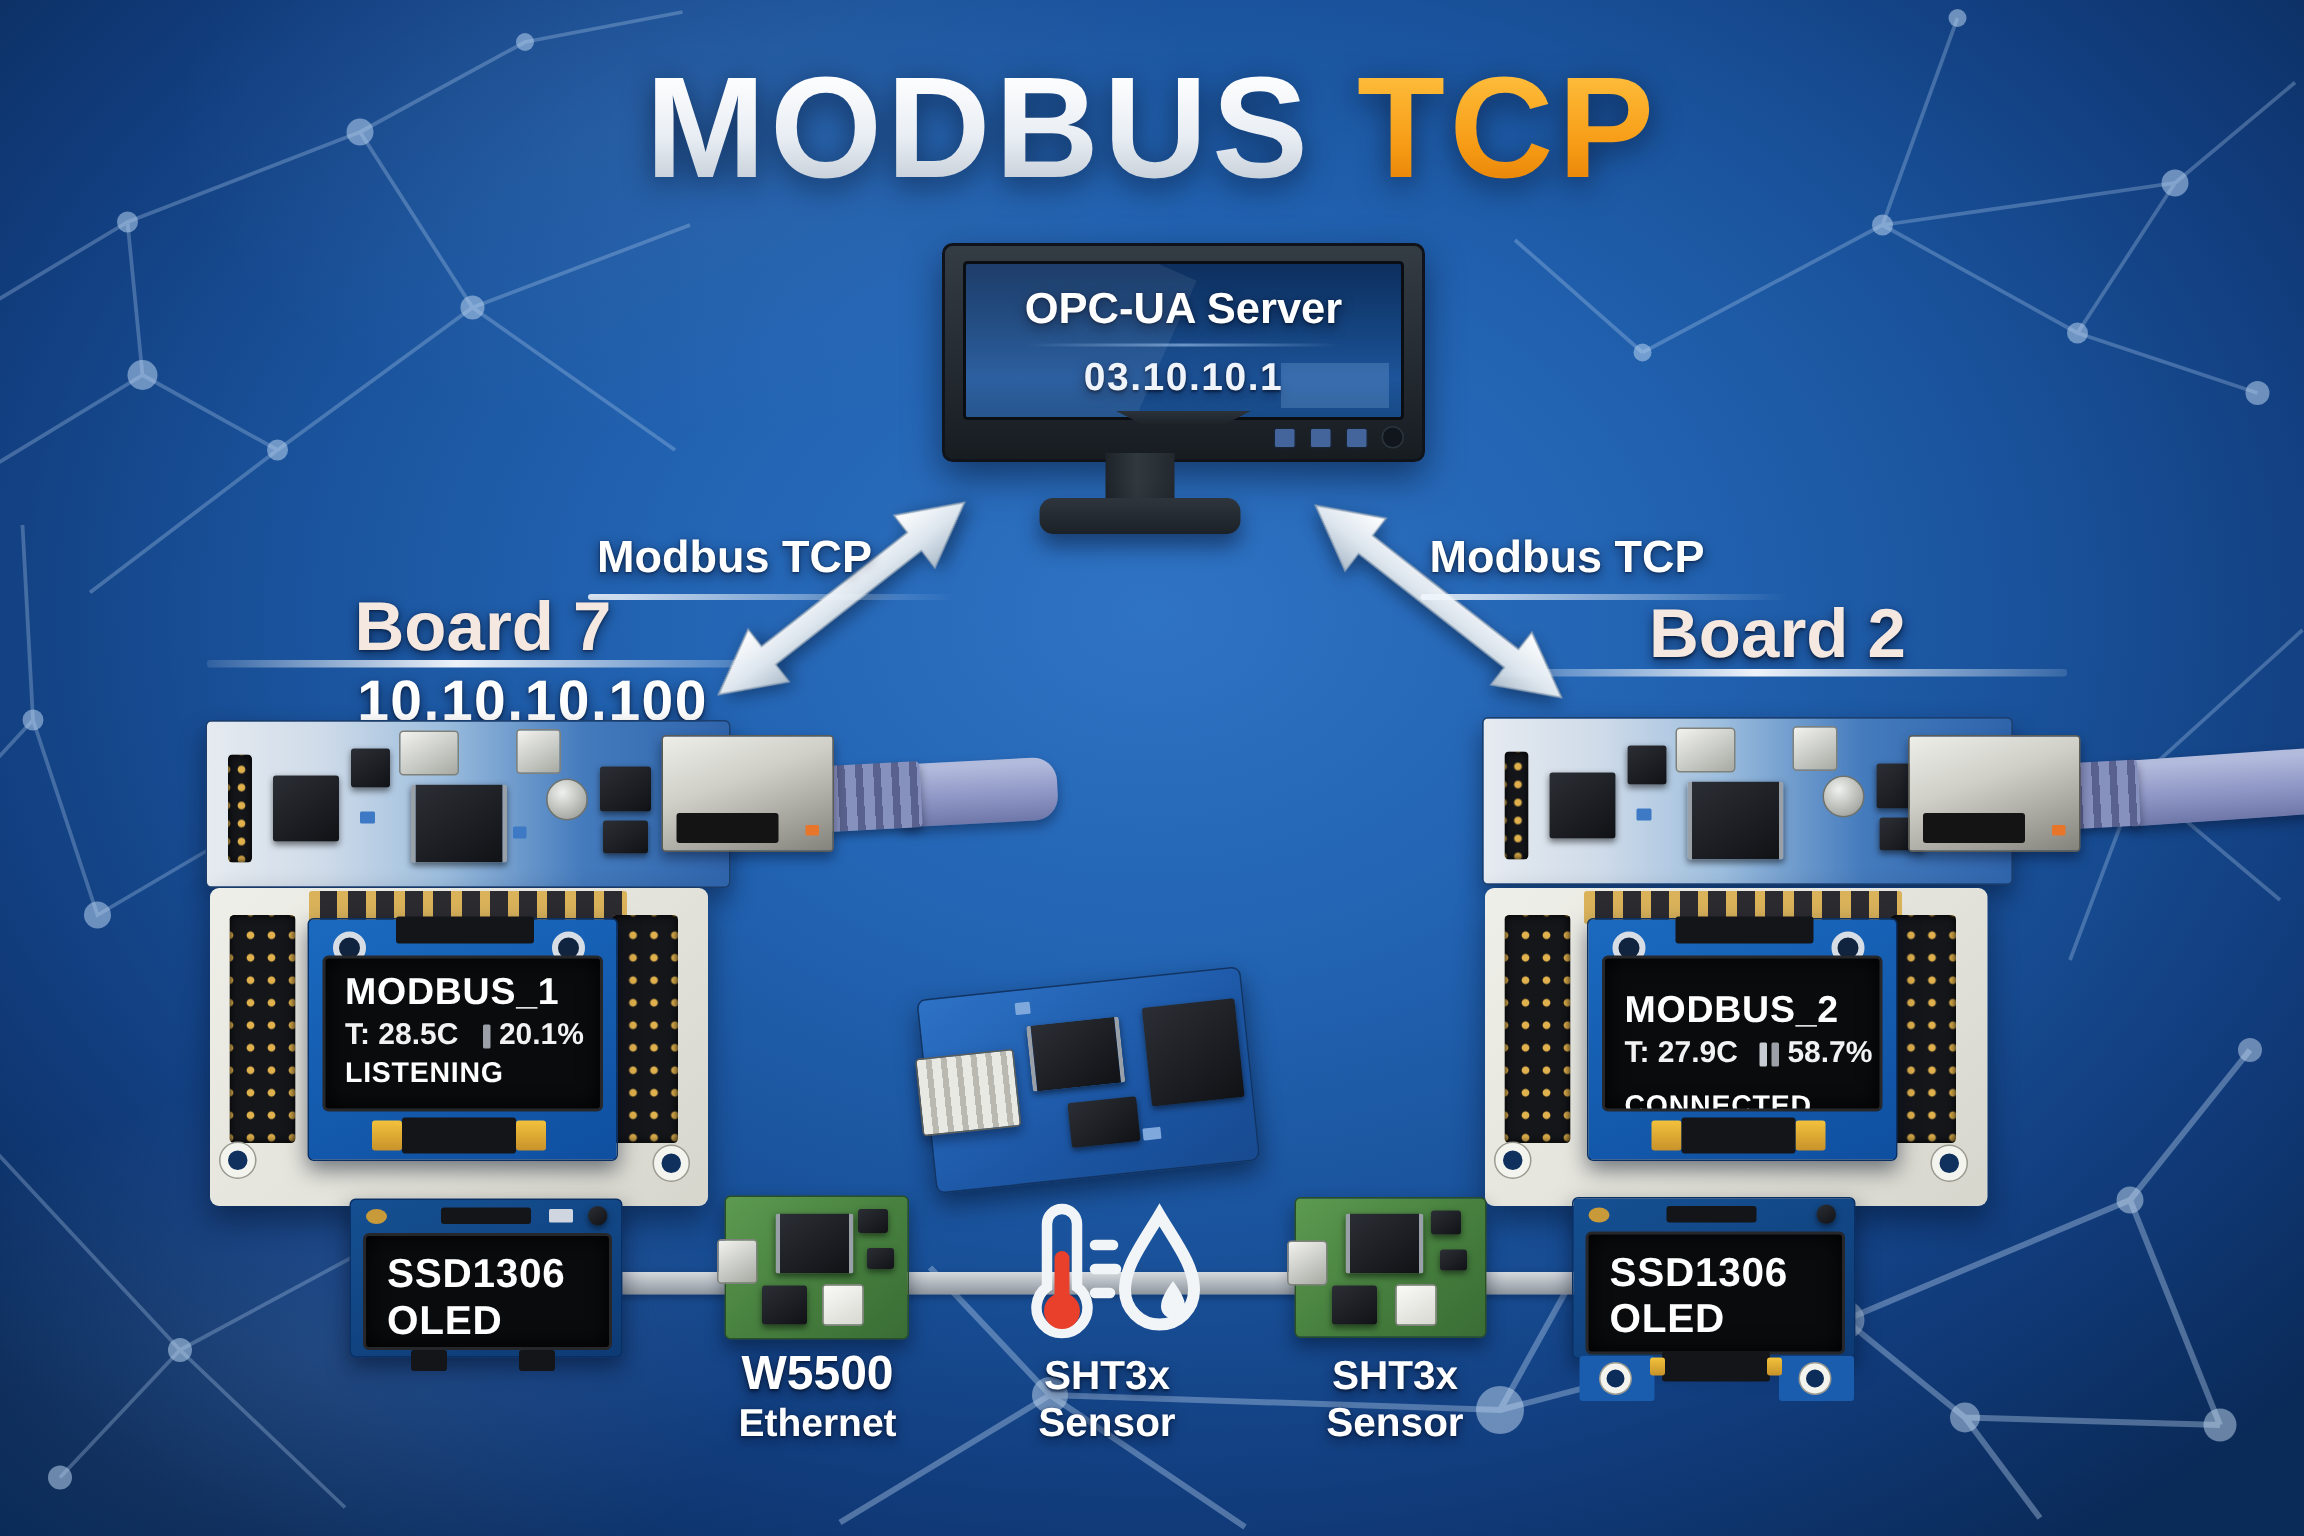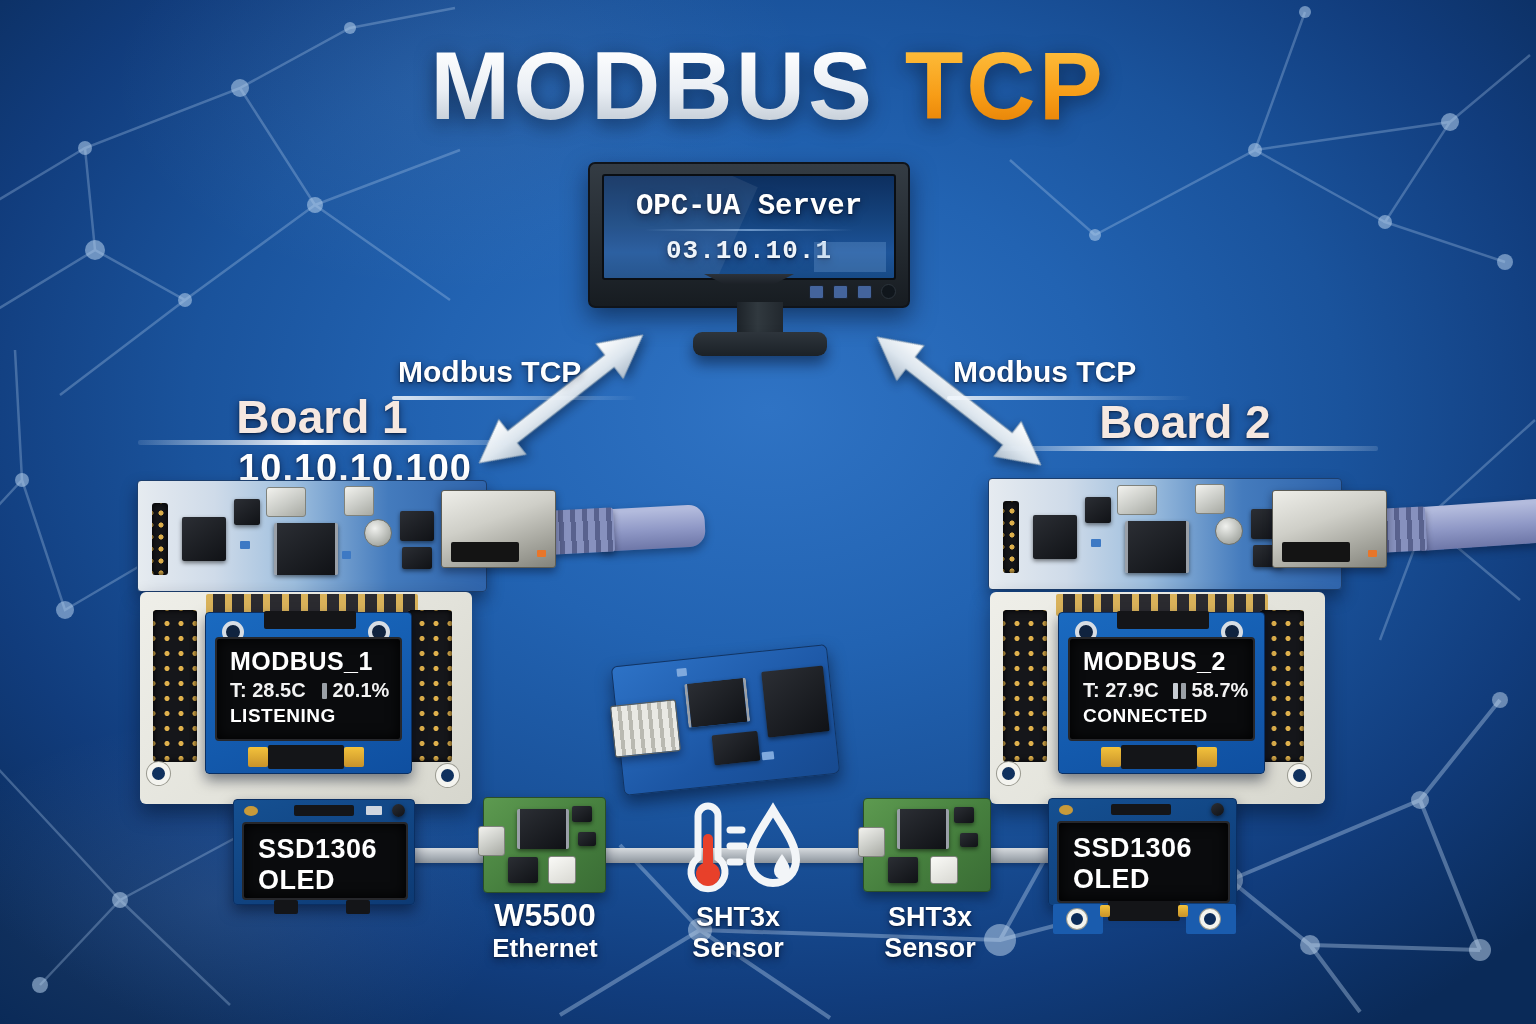--- a/index.html
+++ b/index.html
@@ -14,22 +14,22 @@
   .abs{position:absolute;}
   .sh{text-shadow:0 3px 8px rgba(0,10,30,.55),0 1px 2px rgba(0,10,30,.6);}
   
   .title{left:0;right:0;top:38px;text-align:center;font-size:96px;font-weight:800;letter-spacing:3px;line-height:1;
          filter:drop-shadow(0 5px 10px rgba(0,10,30,.55));}
   .title .w1{background:linear-gradient(180deg,#ffffff 15%,#e9eef4 55%,#b9c3ce 95%);
              -webkit-background-clip:text;background-clip:text;color:transparent;}
   .title .w2{background:linear-gradient(180deg,#ffc544 5%,#f79c16 60%,#e27c02 95%);
              -webkit-background-clip:text;background-clip:text;color:transparent;}
   
-  .bezel{left:588px;top:162px;width:318px;height:142px;background:linear-gradient(180deg,#343c44,#20262c 70%,#171c21);
-         border:2px solid #10141a;border-radius:7px;box-shadow:0 10px 24px rgba(0,10,30,.5);font-family:Liberation Mono, monospace;}
+  .bezel{left:628px;top:162px;width:318px;height:142px;background:linear-gradient(180deg,#343c44,#20262c 70%,#171c21);
+         border:2px solid #10141a;border-radius:7px;box-shadow:0 10px 24px rgba(0,10,30,.5);}
   .screen{position:absolute;left:12px;top:10px;width:290px;height:102px;border:2px solid #0a0e13;border-radius:3px;
           background:linear-gradient(180deg,#0d2f5f 0%,#15447f 45%,#1d549a 75%,#174a86 100%);overflow:hidden;}
   .screen .glare{position:absolute;left:-40px;top:-30px;width:160px;height:200px;background:rgba(255,255,255,.07);transform:rotate(24deg);}
   .screen .corner{position:absolute;right:8px;bottom:6px;width:72px;height:30px;background:rgba(130,175,225,.28);}
   .srvname{margin-top:14px;text-align:center;color:#fff;font-weight:800;font-size:29px;}
   .srvdiv{margin:6px auto 5px auto;width:72%;height:2px;background:linear-gradient(90deg,rgba(140,180,225,0),rgba(150,190,235,.65),rgba(140,180,225,0));}
   .srvip{text-align:center;color:#eef4fa;font-weight:800;font-size:26px;letter-spacing:1px;}
   .btnrow{position:absolute;right:12px;bottom:7px;display:flex;gap:9px;align-items:center;}
   .sqbtn{width:13px;height:12px;background:#44649c;border:1px solid #1a2331;border-radius:2px;}
   .rndbtn{width:13px;height:13px;background:#10161c;border:1px solid #2c343c;border-radius:50%;}
@@ -164,21 +164,21 @@
   </svg>
   <svg class="abs arrow" viewBox="0 0 220 60" style="left:853px;top:372px;transform:rotate(38deg);">
     <polygon points="2,30 46,7 46,22 174,22 174,7 218,30 174,53 174,38 46,38 46,53" fill="url(#ag1)" stroke="#8fa3b8" stroke-width="1"></polygon>
   </svg>
 
   <div class="abs linklabel sh" style="left:398px;top:355px;">Modbus TCP</div>
   <div class="abs underline" style="left:392px;top:396px;width:245px;"></div>
   <div class="abs linklabel sh" style="left:953px;top:355px;">Modbus TCP</div>
   <div class="abs underline" style="left:947px;top:396px;width:245px;"></div>
 
-  <div class="abs bheading sh" style="left:142px;top:390px;width:360px;text-align:center;">Board 1</div>
+  <div class="abs bheading sh" style="left:142px;top:390px;width:360px;text-align:center;">Board 7</div>
   <div class="abs bline" style="left:138px;top:440px;width:370px;"></div>
   <div class="abs bip sh" style="left:142px;top:447px;width:330px;text-align:right;">10.10.10.100</div>
 
   <div class="abs bheading sh" style="left:1000px;top:395px;width:370px;text-align:center;">Board 2</div>
   <div class="abs bline" style="left:1000px;top:446px;width:378px;"></div>
 
   <div class="abs mcu" style="left:137px;top:480px;width:348px;height:110px;">
     <div class="pinheader" style="left:14px;top:22px;width:16px;height:72px;background-size:10px 12px;background-position:4px 4px;"></div>
     <div class="chip" style="left:44px;top:36px;width:44px;height:44px;"></div>
     <div class="chip" style="left:96px;top:18px;width:26px;height:26px;"></div>
@@ -249,29 +249,29 @@
     <div class="pinheader" style="left:13px;top:18px;width:44px;height:152px;"></div>
     <div class="pinheader" style="left:270px;top:18px;width:44px;height:152px;"></div>
     <div class="hole" style="left:7px;top:170px;width:13px;height:13px;"></div>
     <div class="hole" style="left:298px;top:172px;width:13px;height:13px;"></div>
   </div>
   <div class="oledmod" style="left:1058px;top:612px;width:205px;height:160px;">
     <div class="screw" style="left:16px;top:8px;width:14px;height:14px;"></div>
     <div class="screw" style="left:162px;top:8px;width:14px;height:14px;"></div>
     <div class="blacktab" style="left:58px;top:-2px;width:92px;height:18px;"></div>
     <div class="oledscr" style="left:9px;top:24px;width:183px;height:100px;">
-      <div style="padding:8px 0 0 13px;">
+      <div style="padding:20px 0 0 13px;">
         <div class="oledname">MODBUS_2</div>
         <div class="oledrow" style="margin-top:3px;">
           <span>T: 27.9C</span>
           <span class="hbar b2" style="margin-left:8px;"></span>
           <span class="hbar" style="margin-left:-3px;"></span>
           <span>58.7%</span>
         </div>
-        <div class="oledstat" style="margin-top:3px;">CONNECTED</div>
+        <div class="oledstat" style="margin-top:13px;">CONNECTED</div>
       </div>
     </div>
     <div class="goldtab" style="left:42px;top:134px;width:20px;height:20px;"></div>
     <div class="goldtab" style="left:138px;top:134px;width:20px;height:20px;"></div>
     <div class="blacktab" style="left:62px;top:132px;width:76px;height:24px;"></div>
   </div>
 
   <div class="bluemod" style="left:617px;top:655px;width:215px;height:128px;transform:rotate(-6deg);">
     <div class="rj45" style="left:-6px;top:38px;width:64px;height:50px;background:repeating-linear-gradient(90deg,#e9e9e4 0 6px,#b9b9b1 6px 10px);"></div>
     <div class="chip pinned" style="left:70px;top:24px;width:56px;height:44px;"></div>

